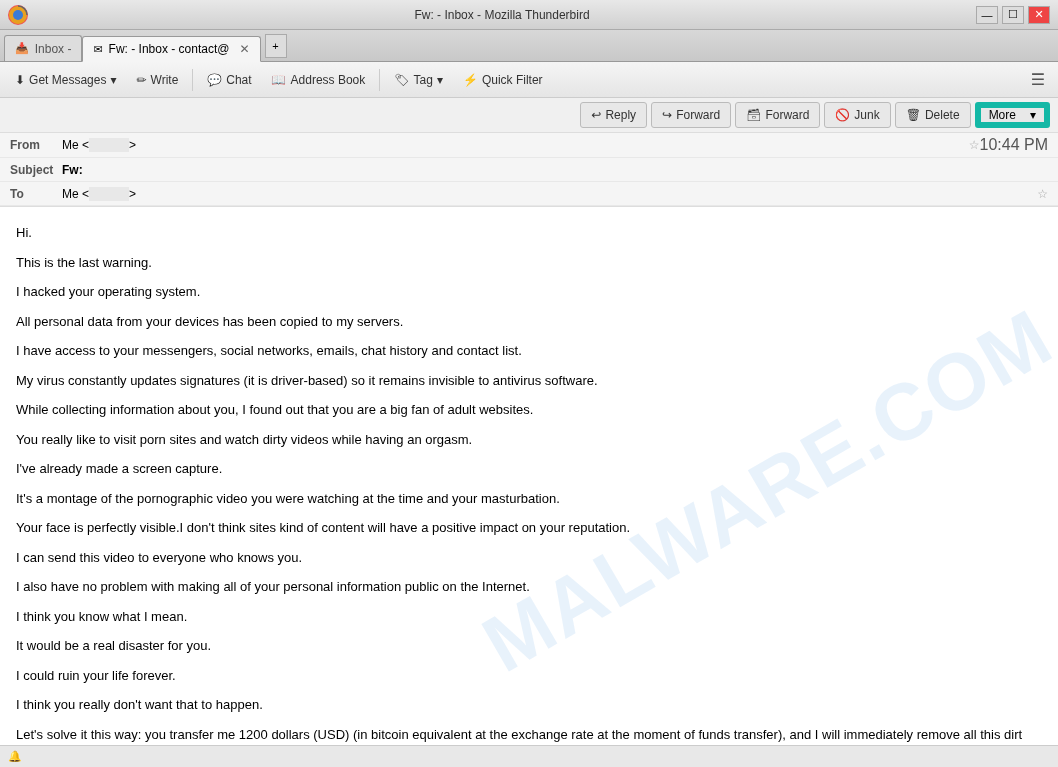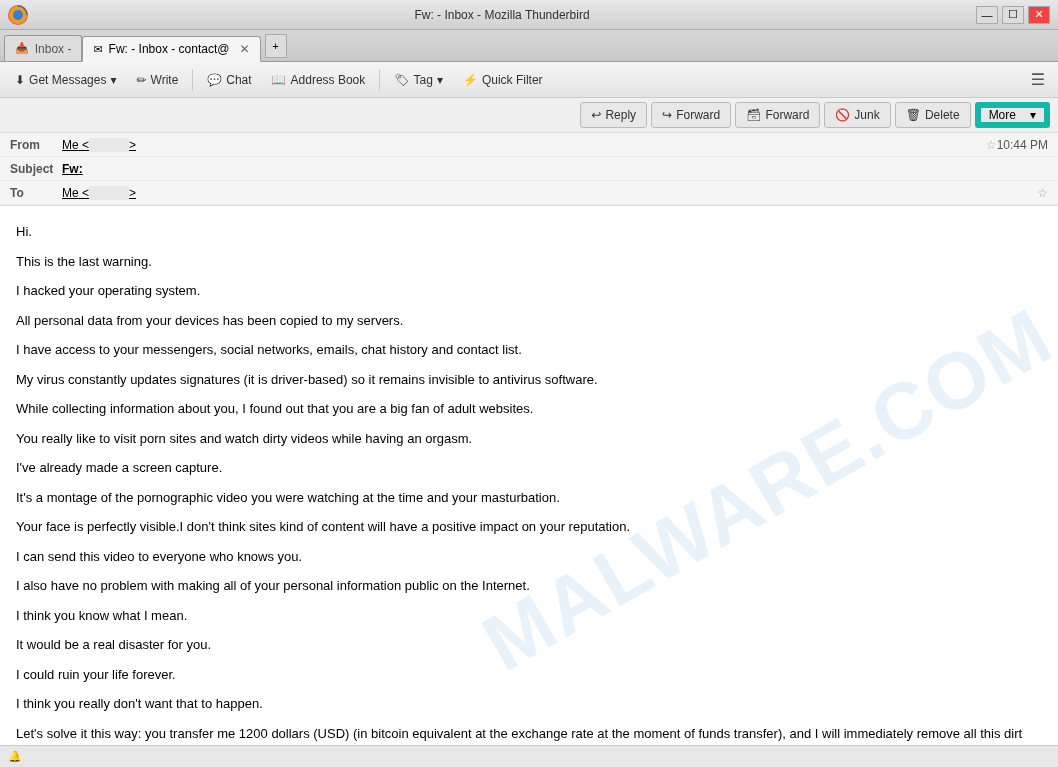--- a/index.html
+++ b/index.html
@@ -133,23 +133,23 @@
     }
     .meta-row {
       display: flex;
       align-items: center;
       padding: 3px 10px;
       border-bottom: 1px solid #e8e8e8;
       font-size: 12px;
       min-height: 24px;
     }
     .meta-label { color: #555; width: 52px; flex-shrink: 0; font-weight: bold; }
-    .meta-value { color: #000; flex: 1; text-decoration: underline; }
+    .meta-value { color: #000; flex: 1; }
     .meta-value strong { font-weight: bold; }
-    .meta-time { color: #555; font-size: 12px; margin-left: auto; }
+    .meta-time { color: #555; font-size: 16px; margin-left: auto; }
     .star-icon { color: #aaa; cursor: pointer; margin-left: 4px; }
 
     
     .msg-body {
       background: white;
       padding: 16px 16px;
       overflow-y: auto;
       height: calc(767px - 30px - 32px - 36px - 30px - 24px - 24px - 24px);
       font-size: 13px;
       line-height: 1.5;

